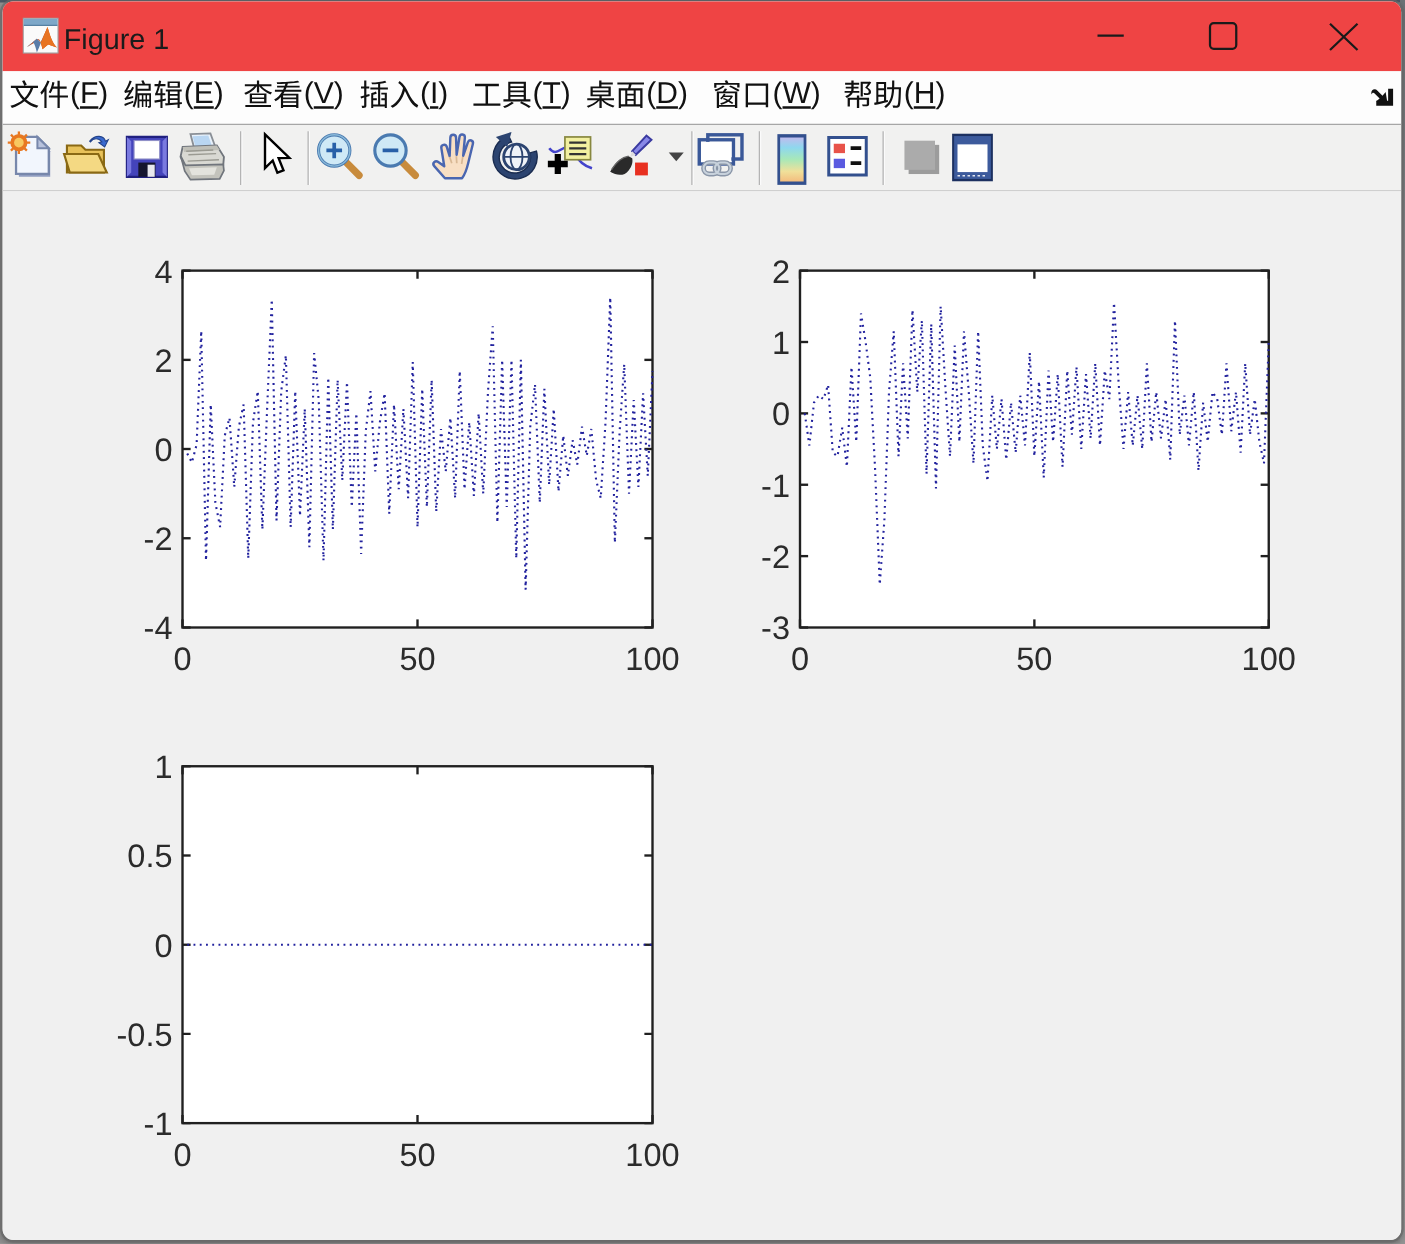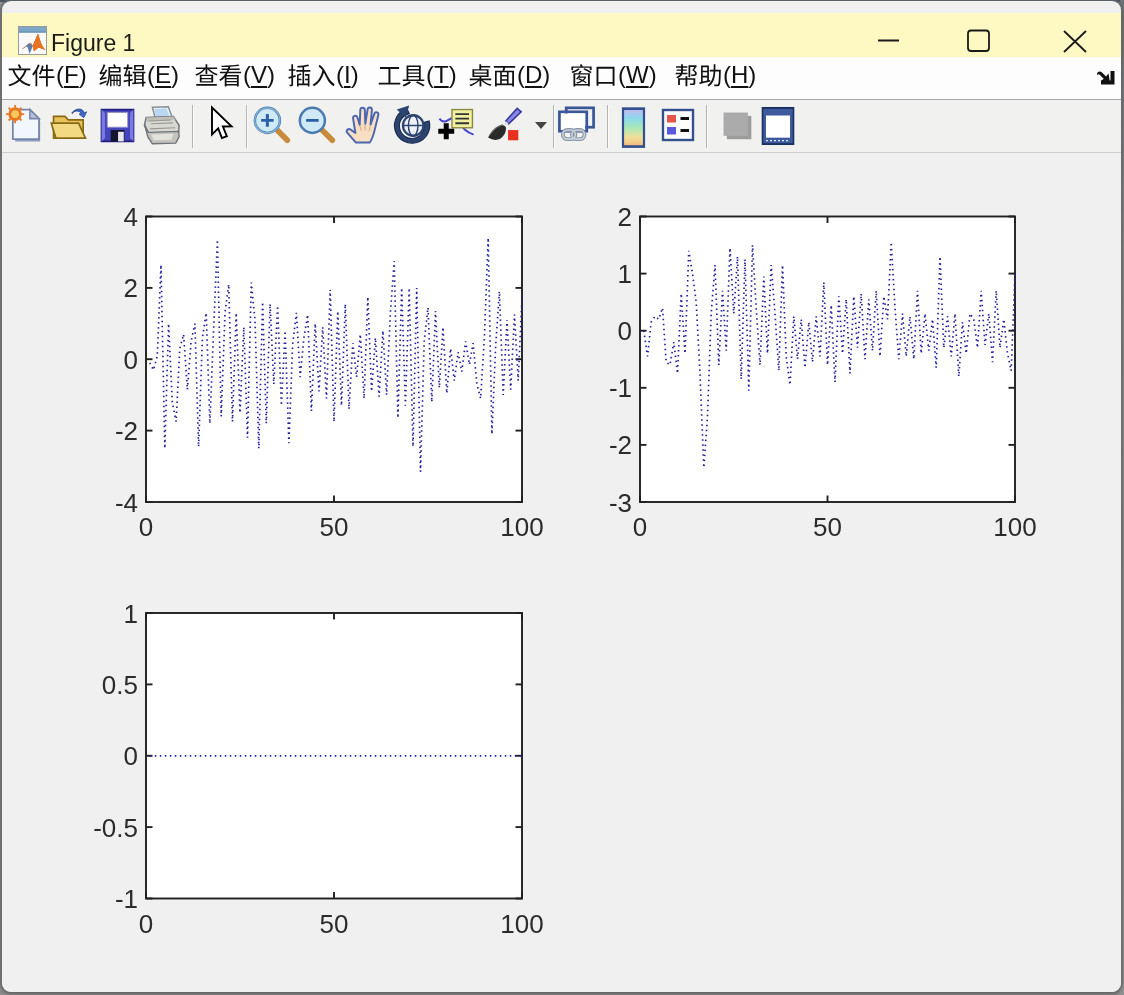--- a/index.html
+++ b/index.html
@@ -1,19 +1,19 @@
 <!DOCTYPE html>
 <html><head><meta charset="utf-8"><style>
 html,body{margin:0;padding:0;width:1124px;height:995px;overflow:hidden;
  font-family:"Liberation Sans",sans-serif;background:#909090;}
 #deskTop{position:absolute;left:0;top:0;width:1124px;height:2px;background:#4a5663;}
 #shadeR{position:absolute;right:0;top:0;width:4px;height:995px;background:linear-gradient(#6c7377,#8e8e8e 28%,#959595);}
 #win{position:absolute;left:2px;top:1px;width:1119px;height:991px;border-radius:9px;
  background:#f0f0f0;overflow:hidden;box-shadow:0 0 0 2px rgba(105,105,105,.65), 0 2px 6px rgba(0,0,0,.35);}
-#titlebar{position:absolute;left:0;top:12px;width:100%;height:56px;background:#fef9c3;}
+#titlebar{position:absolute;left:0;top:0;width:100%;height:56px;background:#ef4444;}
 #mlicon{position:absolute;left:16px;top:13px;width:29px;height:29px;}
 #title{position:absolute;left:49px;top:17px;font-size:23px;color:#1b1b1b;}
 #winbtns{position:absolute;right:0;top:0;}
 #menubar{position:absolute;left:0;top:56px;width:100%;height:42px;background:#fdfdfd;
  border-bottom:1px solid #a6a6a6;font-size:24px;color:#111;white-space:nowrap;}
 #menubar span.mi{position:absolute;top:1px;width:0;height:0;}
 #menubar .lat{position:absolute;left:49px;top:3px;font-size:24px;white-space:pre;}
 #menubar u{text-underline-offset:3px;text-decoration-thickness:1.5px;}
 #toolbar{position:absolute;left:0;top:99px;width:100%;height:52px;background:#f1f1f0;
  border-bottom:1px solid #cfcfcf;}

